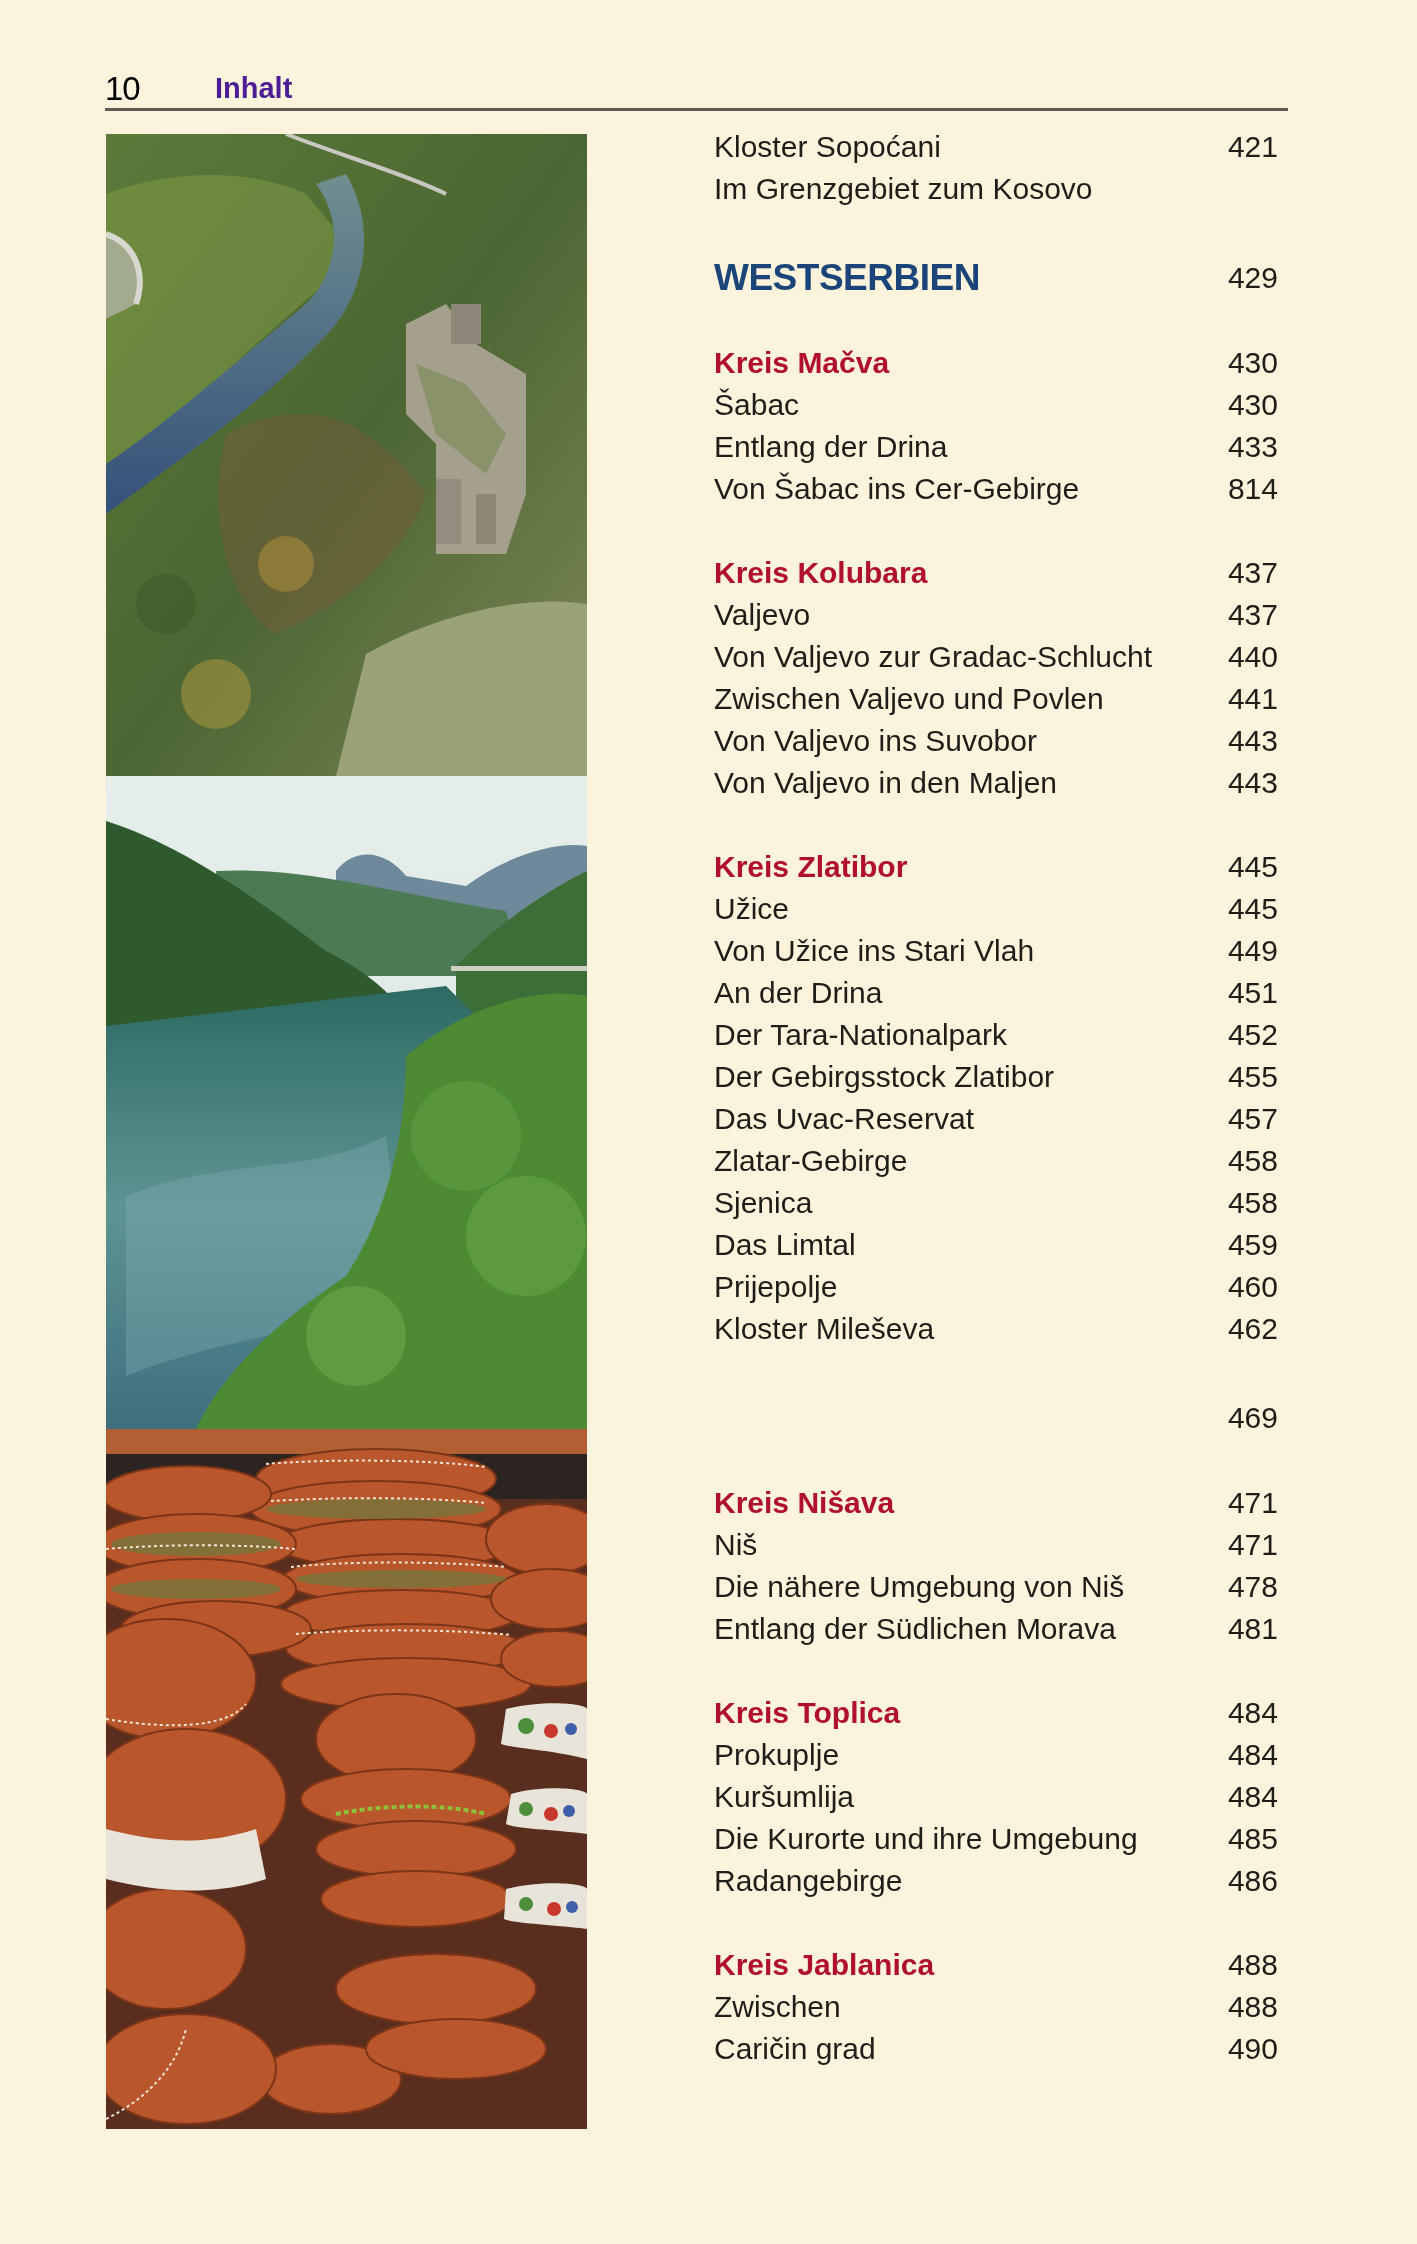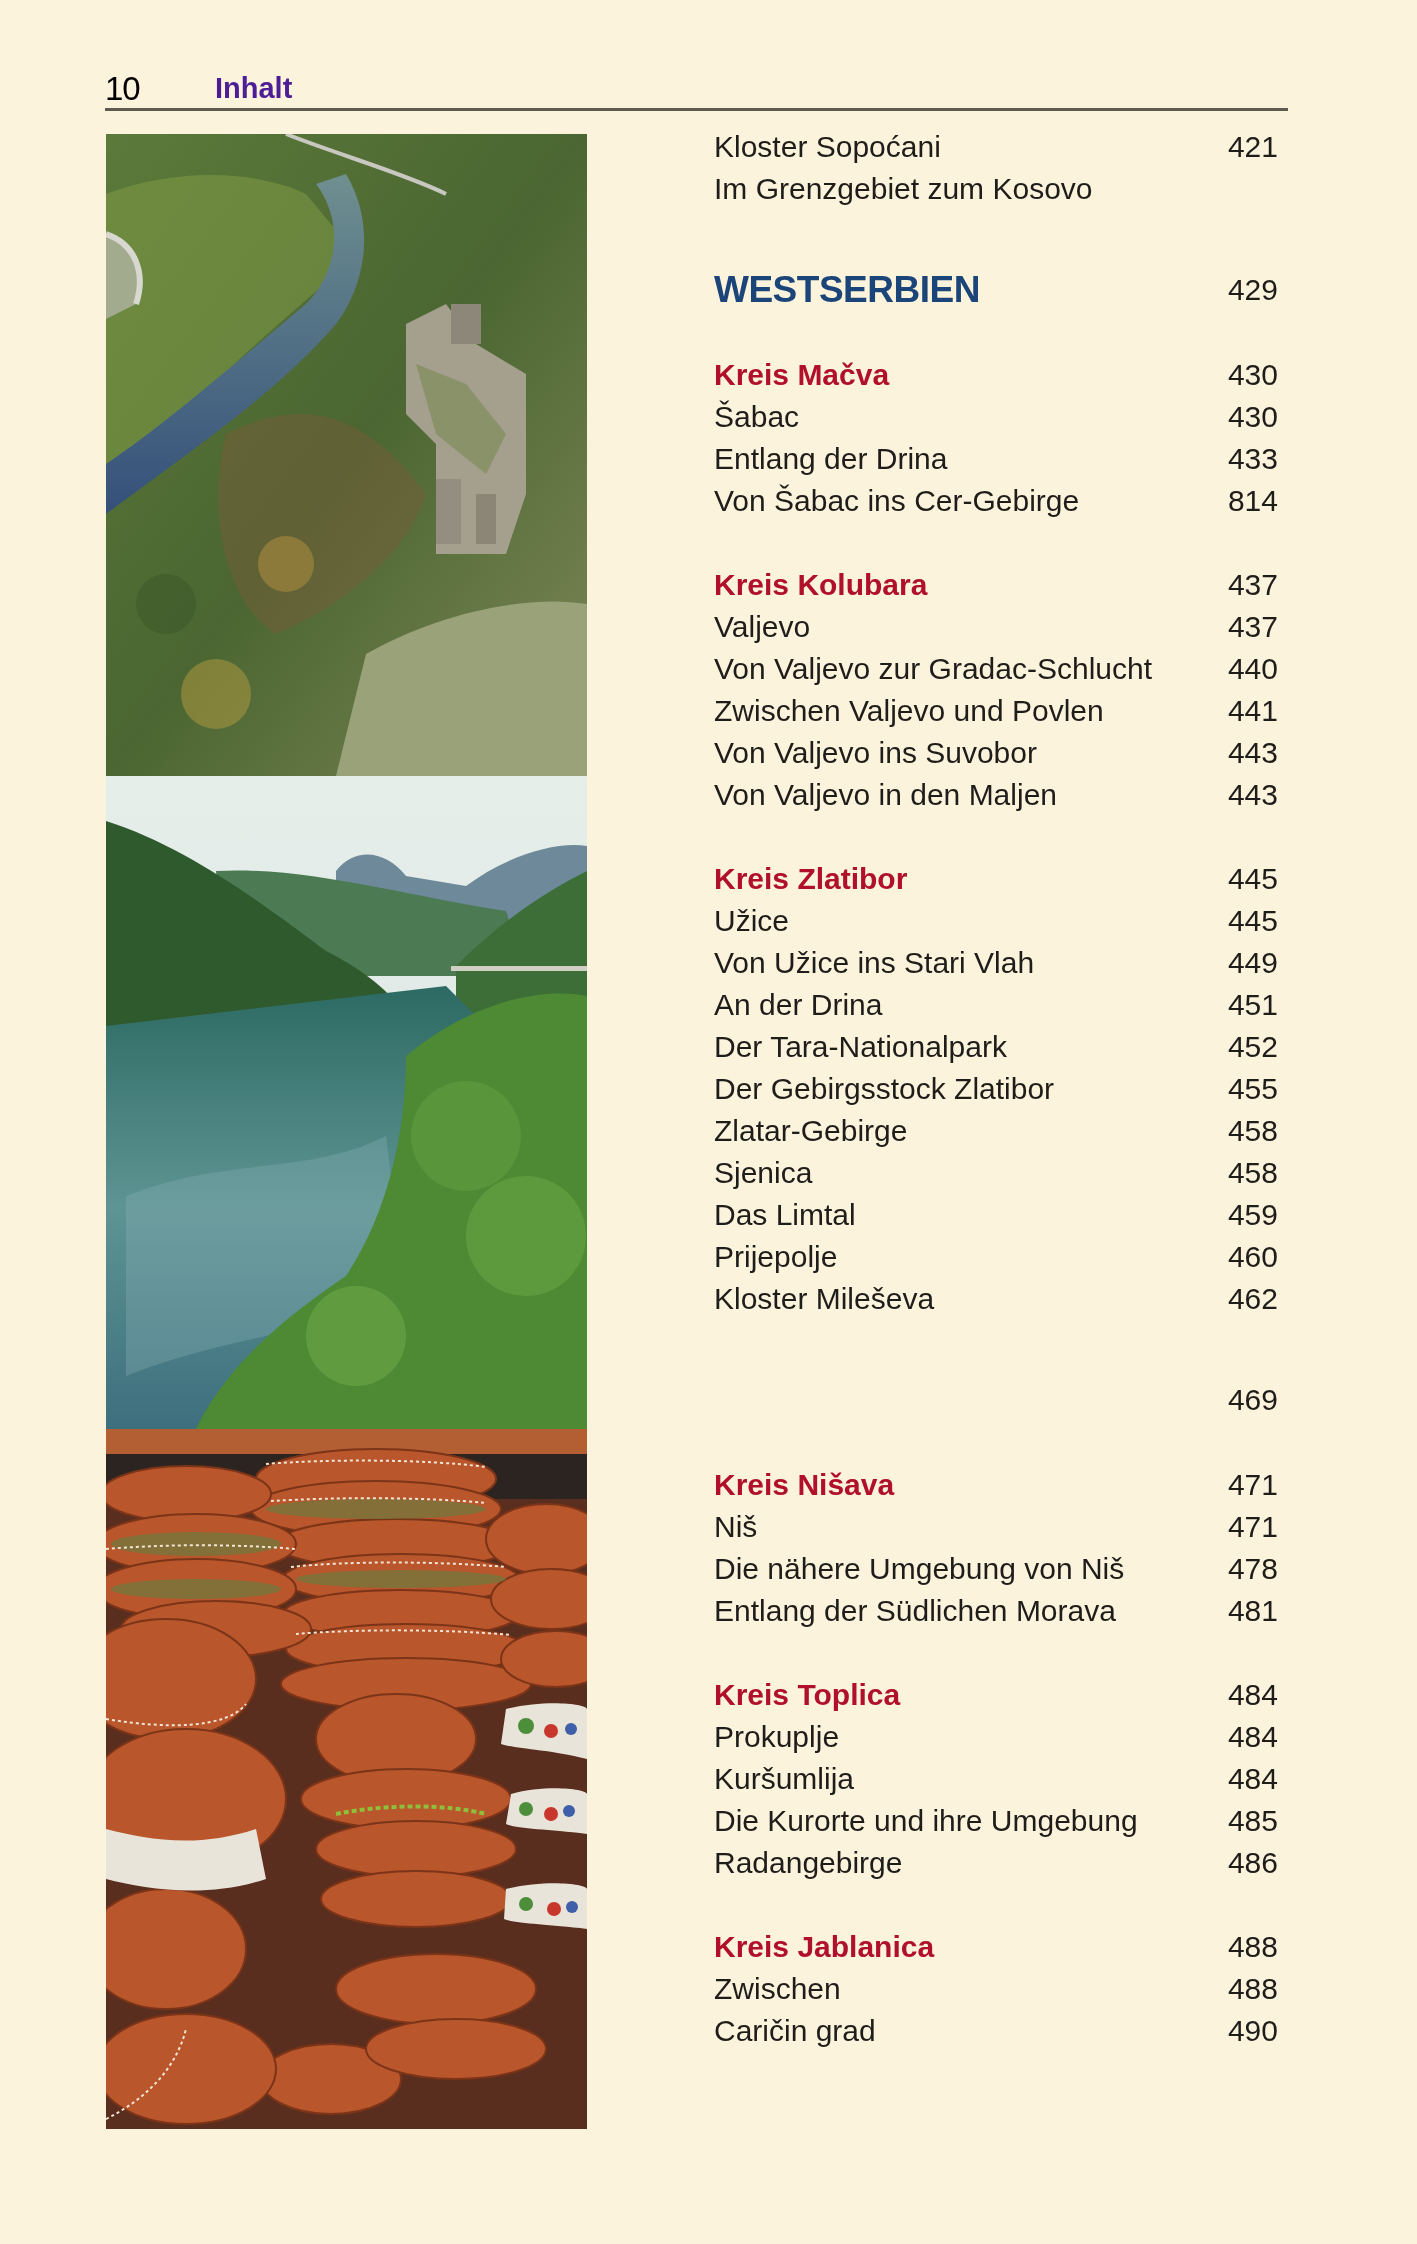--- a/index.html
+++ b/index.html
@@ -38,21 +38,21 @@
     position: absolute; left: 714px; top: 126px; width: 564px;
   }
   .row {
     position: relative; height: 42px; line-height: 42px;
     font-size: 30px; white-space: nowrap;
   }
   .row .label { position: absolute; left: 0; top: 0; }
   .row .page { position: absolute; right: 0; top: 0; text-align: left; }
   .row.indent .label { left: 36px; }
   .row.kreis .label { color: #b0102a; font-weight: bold; text-align: right; }
-  .row.region { height: 56px; line-height: 56px; margin-top: 12px; }
+  .row.region { height: 56px; line-height: 56px; }
   .row.region .label { color: #1b4479; font-weight: bold; font-size: 37px; letter-spacing: -0.5px; }
   .row.region .page { font-size: 30px; }
   .gap-sm { height: 42px; }
   .gap-md { height: 40px; }
 </style>
 </head>
 <body>
 
 <div class="header">
   <span class="pagenum">10</span>
@@ -273,20 +273,24 @@
     </div>
   <div class="row">
       <span class="label">Der Tara-Nationalpark</span>
       <span class="page">452</span>
     </div>
   <div class="row">
       <span class="label">Der Gebirgsstock Zlatibor</span>
       <span class="page">455</span>
     </div>
   <div class="row">
+      <span class="label">Das Uvac-Reservat</span>
+      <span class="page">457</span>
+    </div>
+  <div class="row">
       <span class="label">Zlatar-Gebirge</span>
       <span class="page">458</span>
     </div>
   <div class="row">
       <span class="label">Sjenica</span>
       <span class="page">458</span>
     </div>
   <div class="row">
       <span class="label">Das Limtal</span>
       <span class="page">459</span>

